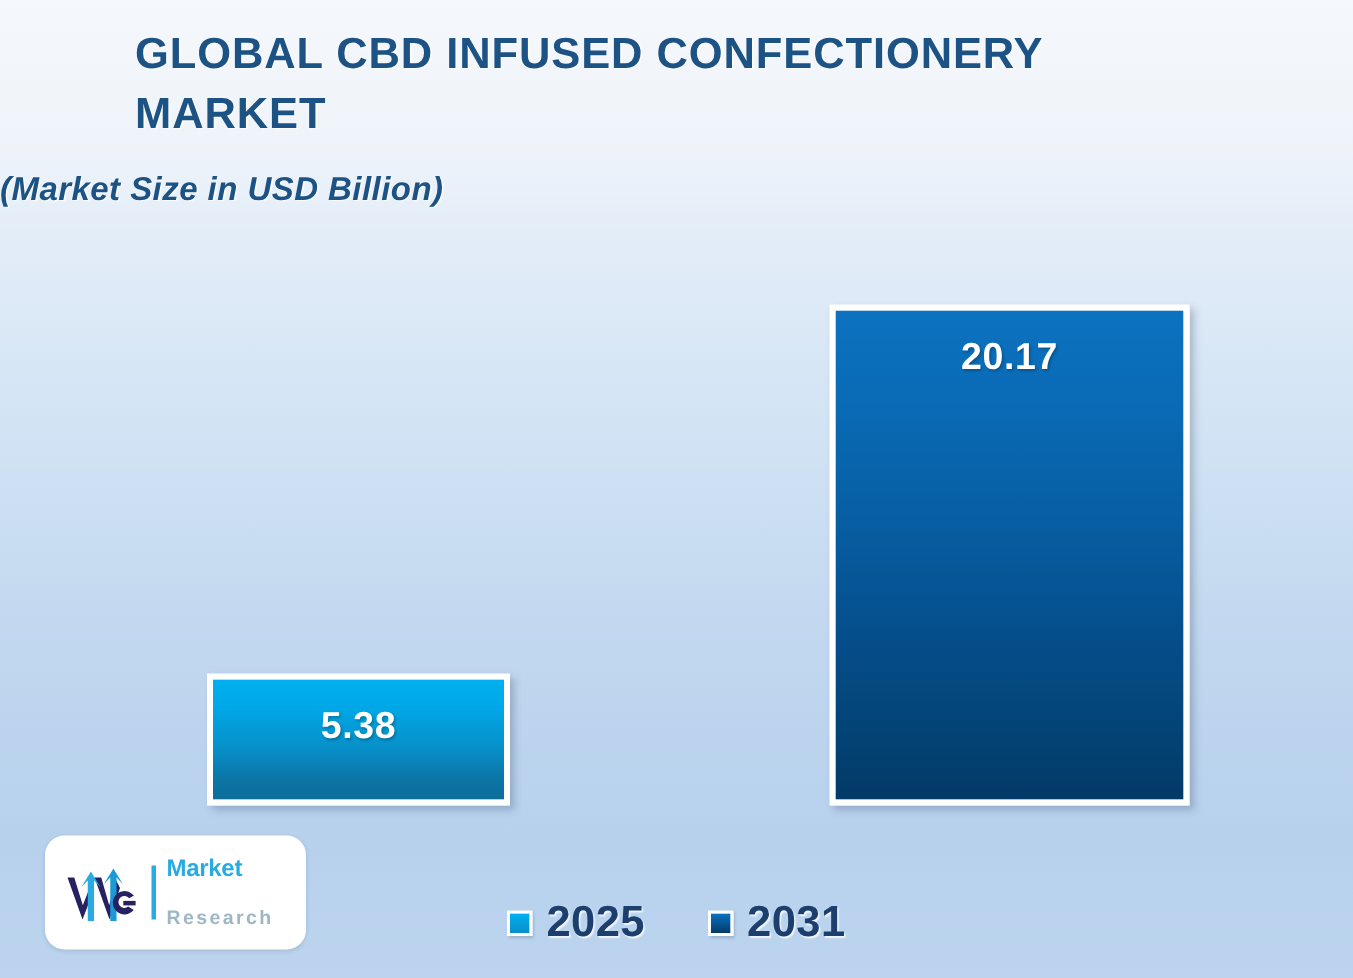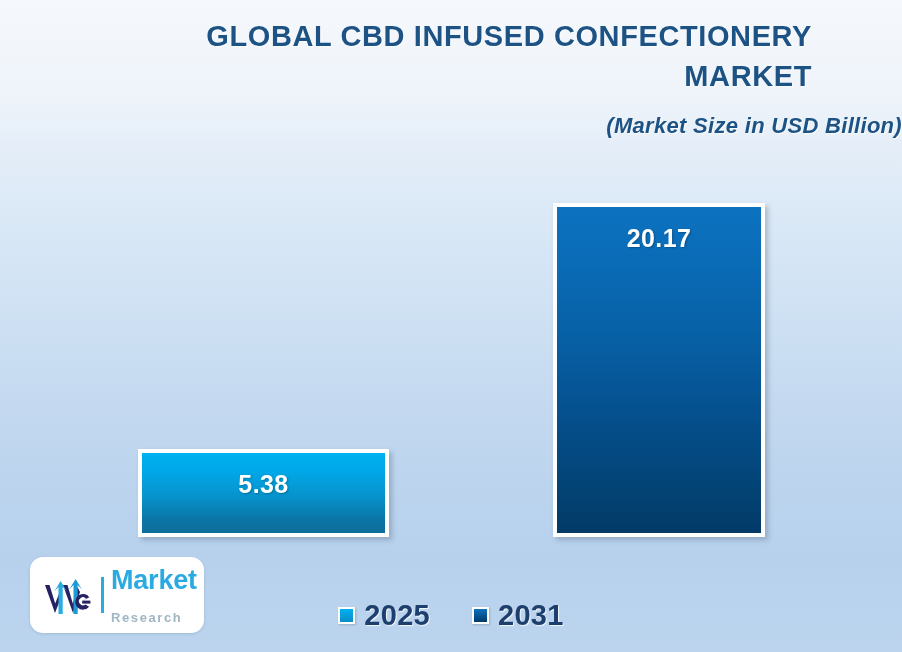--- a/index.html
+++ b/index.html
@@ -29,21 +29,21 @@
       #bcd4ee 100%);
     overflow: hidden;
   }
 
   
   .title-block {
     position: absolute;
     left: 0;
     top: 16px;
     width: 902px;
-    text-align: right;
+    text-align: left;
   }
   .chart-title {
     font-size: 29px;
     font-weight: bold;
     color: #1d5384;
     letter-spacing: 0.6px;
     line-height: 40px;
     text-shadow: 1px 1px 1px rgba(255,255,255,0.85);
     padding: 0 90px;
   }
@@ -68,28 +68,28 @@
 
   .bar-wrap {
     position: absolute;
     box-sizing: border-box;
     border: 4px solid #ffffff;
     box-shadow: 3px 3px 5px rgba(60,80,105,0.30);
   }
   .bar-2025 {
     left: 138px;
     top: 449px;
-    width: 251px;
+    width: 202px;
     height: 88px;
     background: linear-gradient(to bottom, #00b0f0 0%, #00a8e8 22%, #0792cb 55%, #0b76a7 82%, #0d6d99 100%);
   }
   .bar-2035 {
     left: 553px;
     top: 203px;
-    width: 212px;
+    width: 240px;
     height: 334px;
     background: linear-gradient(to bottom, #0c72c0 0%, #0a6bb6 18%, #0760a5 40%, #054f8d 65%, #034374 87%, #023a68 100%);
   }
   .bar-value {
     position: absolute;
     left: 0;
     width: 100%;
     text-align: center;
     color: #ffffff;
     font-size: 25px;
@@ -164,21 +164,21 @@
     margin: 0 7px 0 3px;
     flex: 0 0 auto;
   }
   .logo-text {
     display: flex;
     flex-direction: column;
     justify-content: center;
     line-height: 1;
   }
   .logo-market {
-    font-size: 27px;
+    font-size: 16px;
     font-weight: bold;
     color: #29abe2;
     letter-spacing: -0.2px;
   }
   .logo-research {
     font-size: 13px;
     font-weight: bold;
     color: #9fb6c4;
     letter-spacing: 1.6px;
     margin-top: 17px;

